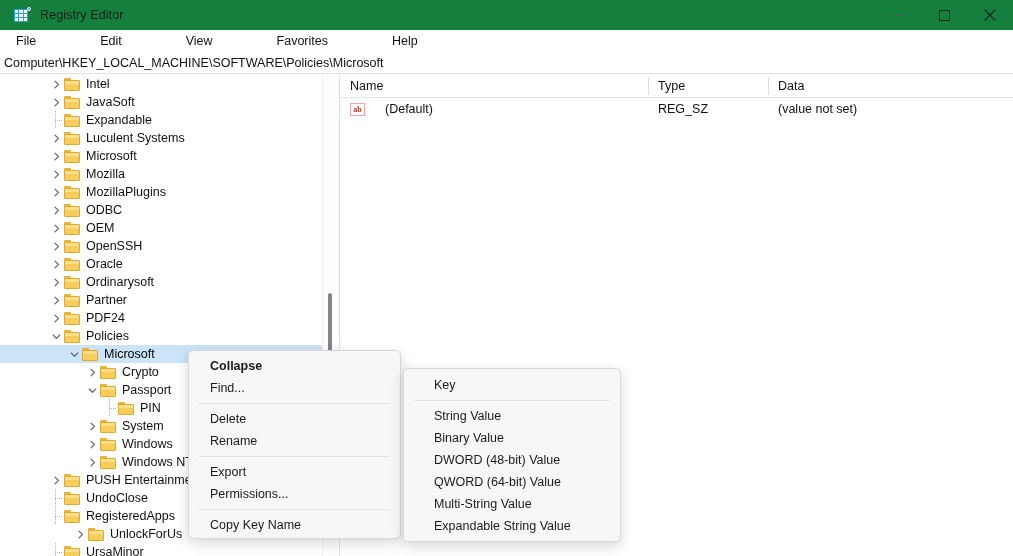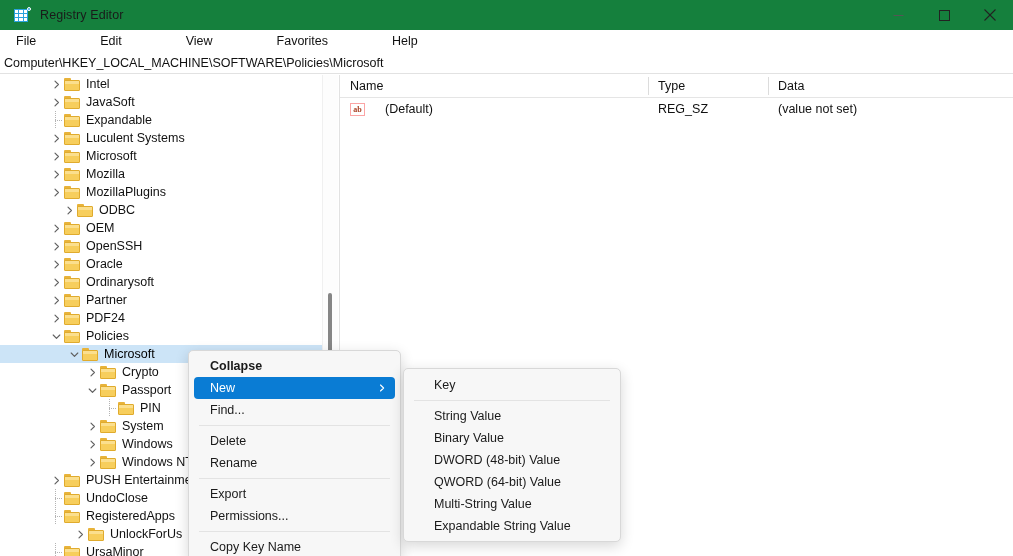--- a/index.html
+++ b/index.html
@@ -312,21 +312,21 @@
             <svg width="9" height="9" viewBox="0 0 9 9">
               <path d="M3 1.2 L6.4 4.5 L3 7.8" fill="none" stroke="#606060" stroke-width="1.15" stroke-linecap="round" stroke-linejoin="round"></path>
             </svg>
           </div>
           <div class="folder">
             <div class="tab"></div>
             <div class="body"></div>
           </div>
           <span class="tlabel">MozillaPlugins</span>
         </div>
-        <div class="trow" style="padding-left: 61px;">
+        <div class="trow" style="padding-left: 48px;">
           <div class="expander">
             <svg width="9" height="9" viewBox="0 0 9 9">
               <path d="M3 1.2 L6.4 4.5 L3 7.8" fill="none" stroke="#606060" stroke-width="1.15" stroke-linecap="round" stroke-linejoin="round"></path>
             </svg>
           </div>
           <div class="folder">
             <div class="tab"></div>
             <div class="body"></div>
           </div>
           <span class="tlabel">ODBC</span>
@@ -564,26 +564,20 @@
       <div class="lcell" style="width:120px">REG_SZ</div>
       <div class="lcell" style="width:245px">(value not set)</div>
     </div>
   </div>
 </div>
 
 <div id="ctxmenu">
     <div class="ctxitem bold">
       <span>Collapse</span>
     </div>
-    <div class="ctxitem hl">
-      <span>New</span>
-      <span class="chev"><svg width="8" height="8" viewBox="0 0 8 8">
-          <path d="M2.5 1 L5.6 4 L2.5 7" fill="none" stroke="#ffffff" stroke-width="1.15" stroke-linecap="round" stroke-linejoin="round"></path>
-        </svg></span>
-    </div>
     <div class="ctxitem">
       <span>Find...</span>
     </div>
     <div class="ctxsep"></div>
     <div class="ctxitem">
       <span>Delete</span>
     </div>
     <div class="ctxitem">
       <span>Rename</span>
     </div>

